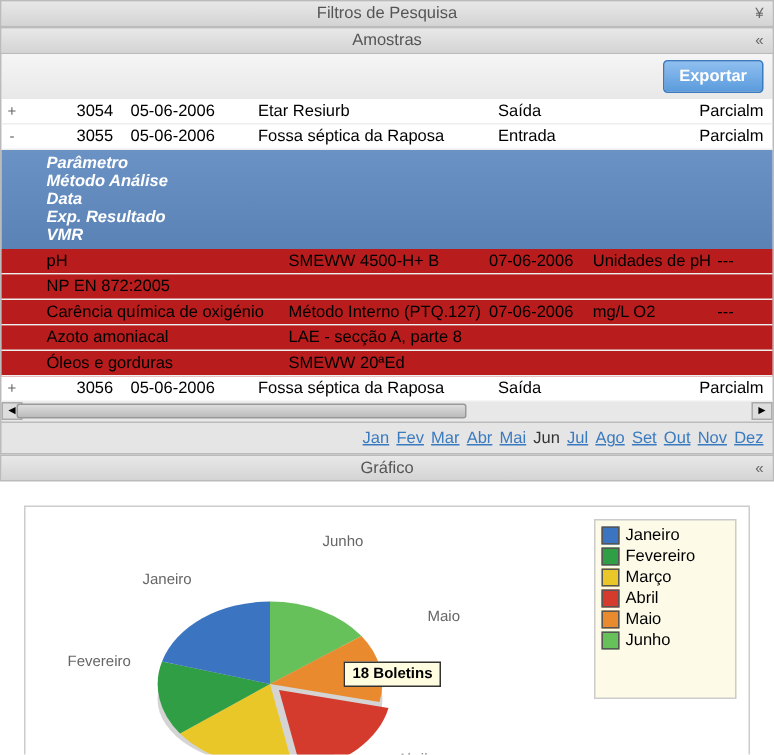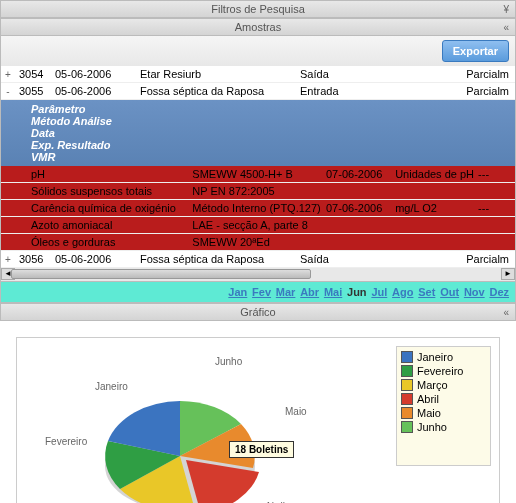--- a/index.html
+++ b/index.html
@@ -44,21 +44,21 @@
     border-right: 1px solid #bbb;
     background: #fff;
   }
   .grid-row {
     display: flex;
     padding: 2px 0;
     border-bottom: 1px solid #eee;
     align-items: center;
   }
   .grid-row .exp { width: 14px; text-align: center; color: #666; cursor:pointer; font-size:10px;}
-  .c-code { width: 40px; padding-left: 4px; }
+  .c-code { width: 40px; padding-left: 4px; margin-left: 32px; }
   .c-date { width: 85px; }
   .c-desc { width: 160px; }
   .c-dir  { width: 90px; }
   .c-stat { flex: 1; text-align: right; padding-right: 6px; }
   .sub-header {
     background: linear-gradient(#6b92c4, #5a82b4);
     color: #fff;
     font-style: italic;
     font-weight: bold;
     display: flex;
@@ -75,23 +75,22 @@
   .p-meth { width: 145px; white-space: nowrap; overflow:hidden; }
   .p-data { width: 75px; }
   .p-exp  { width: 90px; }
   .p-vmr  { width: 40px; }
   .pager {
     border-left: 1px solid #bbb;
     border-right: 1px solid #bbb;
     border-bottom: 1px solid #bbb;
     padding: 4px 6px;
     text-align: right;
-    background: #5eead4;
+    background: #e5e5e5;
     font-size: 10px;
-    font-weight: bold;
   }
   .pager a { color: #3a7abf; text-decoration: underline; cursor:pointer; margin-left: 2px; }
   .pager span.current { color: #333; text-decoration: none; margin-left:2px; }
   .scrollbar {
     height: 14px;
     background: #e8e8e8;
     border: 1px solid #bbb;
     border-top:none;
     position: relative;
     margin: 0;
@@ -182,21 +181,20 @@
   </div>
 
   <div class="sub-row">
     <span class="p-name">pH</span>
     <span class="p-meth">SMEWW 4500-H+ B</span>
     <span class="p-data">07-06-2006</span>
     <span class="p-exp">Unidades de pH</span>
     <span class="p-vmr">---</span>
   </div>
   <div class="sub-row">
-    <span class="p-name">Sólidos suspensos totais</span>
     <span class="p-meth">NP EN 872:2005</span>
     <span class="p-data"></span>
     <span class="p-exp"></span>
     <span class="p-vmr"></span>
   </div>
   <div class="sub-row">
     <span class="p-name">Carência química de oxigénio</span>
     <span class="p-meth">Método Interno (PTQ.127)</span>
     <span class="p-data">07-06-2006</span>
     <span class="p-exp">mg/L O2</span>

